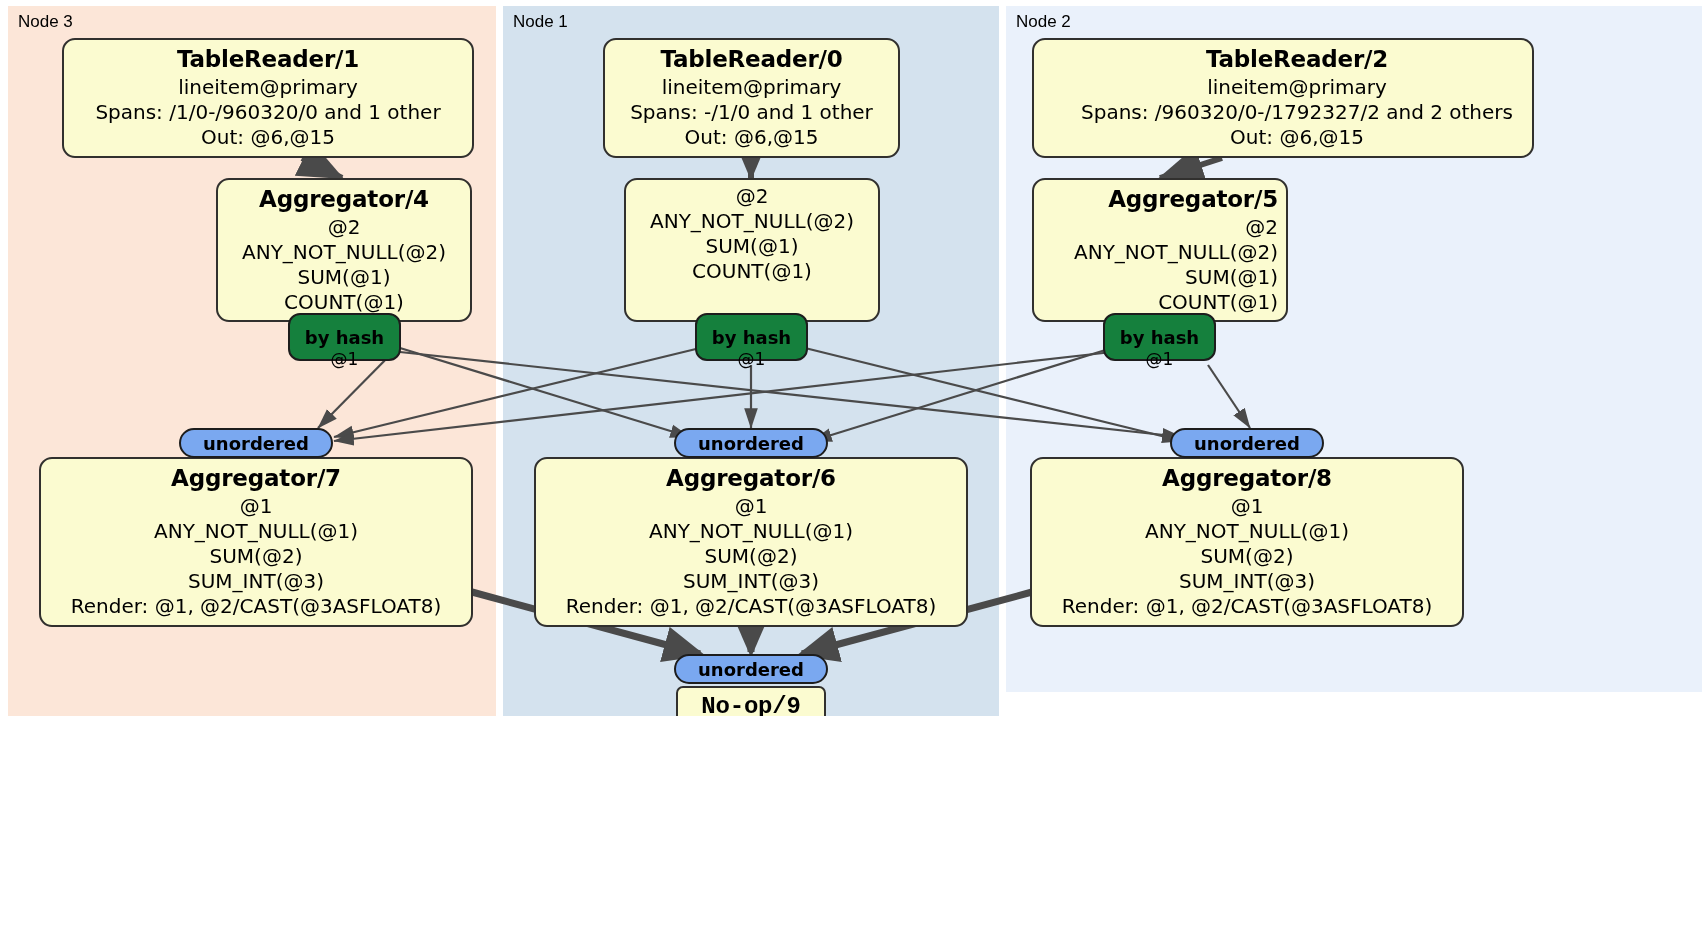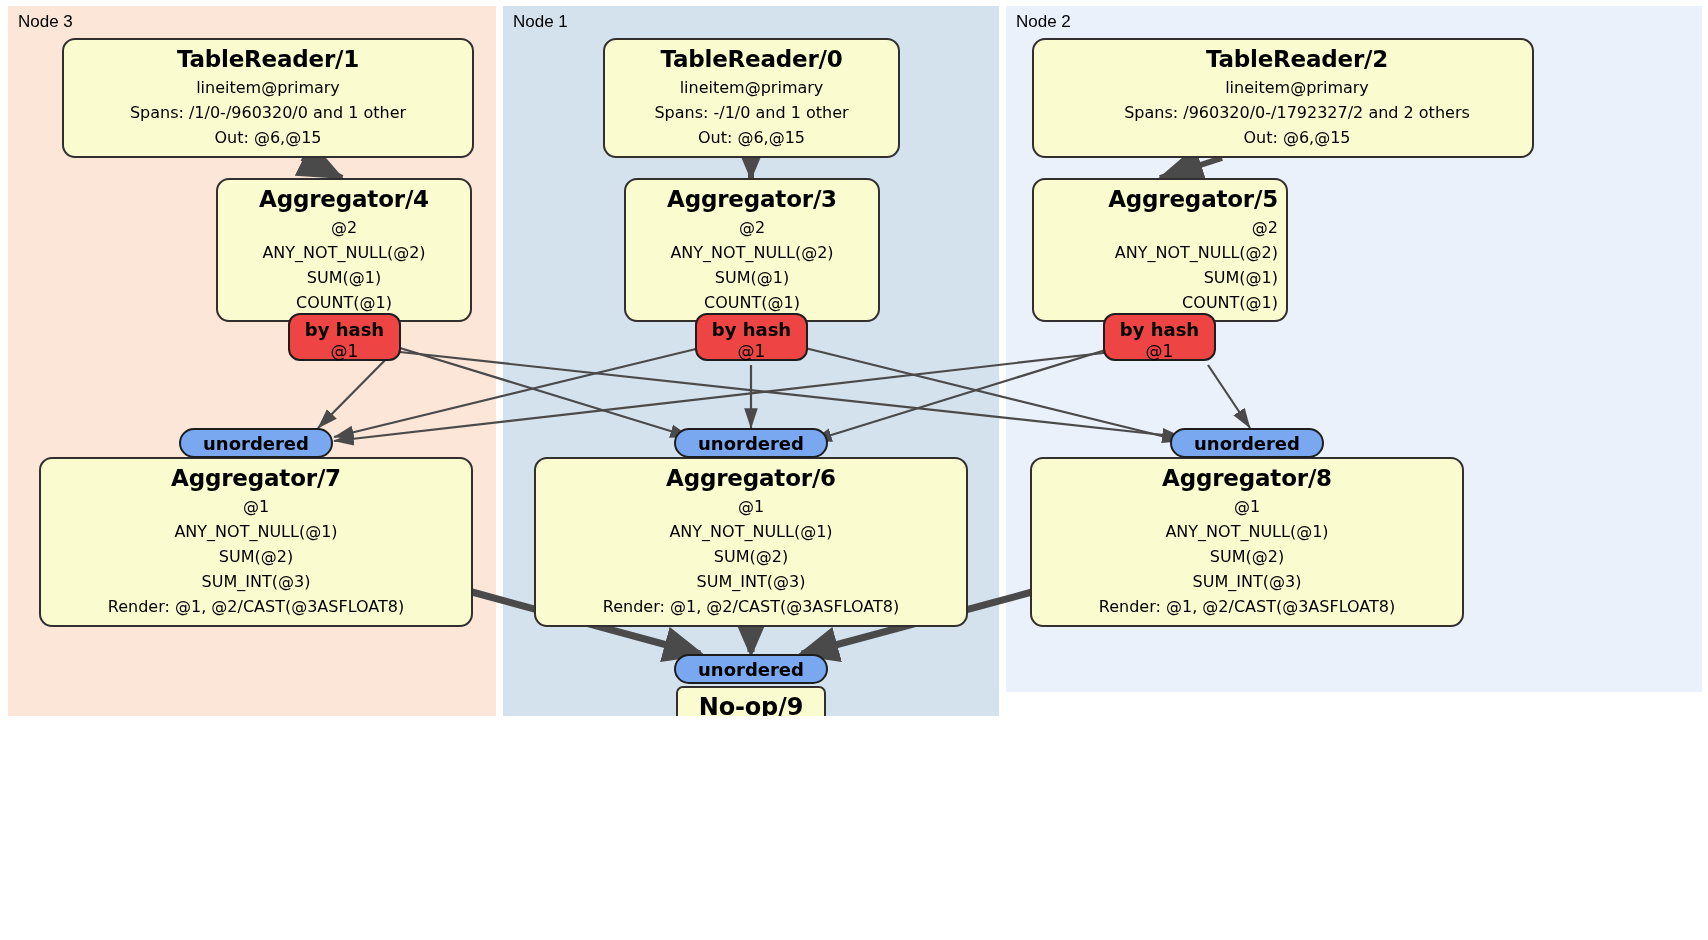--- a/index.html
+++ b/index.html
@@ -54,29 +54,30 @@
     line-height: 25px;
     font-family: "DejaVu Sans", sans-serif;
   }
   .proc .title {
     font-weight: bold;
     font-size: 23px;
     line-height: 31px;
     letter-spacing: -0.2px;
   }
   .proc .ln {
-    font-size: 16px;
+    font-size: 20px;
     line-height: 25px;
     white-space: nowrap;
   }
 
   
   .proc.compact {
     padding: 3px 14px 5px 14px;
     border-radius: 7px;
+    font-family: Liberation Mono, monospace;
   }
   .proc.compact .title {
     font-size: 24px;
     line-height: 32px;
   }
 
   
   .badge {
     position: absolute;
     box-sizing: border-box;
@@ -84,23 +85,23 @@
     border-radius: 16px;
     text-align: center;
     color: #000;
     font-family: "DejaVu Sans", sans-serif;
     font-weight: bold;
     font-size: 18px;
     line-height: 22px;
     padding-top: 3px;
   }
   .badge.hash {
-    background: #ef4444;
+    background: #15803d;
     border-radius: 12px;
-    padding-top: 4px;
+    padding-top: 12px;
   }
   .badge.hash .sub {
     display: block;
     font-weight: normal;
     font-size: 17px;
     line-height: 20px;
   }
   .badge.unordered {
     background: #7aa8f0;
     border-radius: 17px;
@@ -189,21 +190,20 @@
 
   <div class="proc" style="left:216px; top:178px; width:256px; height:144px;">
     <div class="title">Aggregator/4</div>
     <div class="ln">@2</div>
     <div class="ln">ANY_NOT_NULL(@2)</div>
     <div class="ln">SUM(@1)</div>
     <div class="ln">COUNT(@1)</div>
   </div>
 
   <div class="proc" style="left:624px; top:178px; width:256px; height:144px;">
-    <div class="title">Aggregator/3</div>
     <div class="ln">@2</div>
     <div class="ln">ANY_NOT_NULL(@2)</div>
     <div class="ln">SUM(@1)</div>
     <div class="ln">COUNT(@1)</div>
   </div>
 
   <div class="proc" style="left:1032px; top:178px; width:256px; height:144px;text-align:right;">
     <div class="title">Aggregator/5</div>
     <div class="ln">@2</div>
     <div class="ln">ANY_NOT_NULL(@2)</div>

